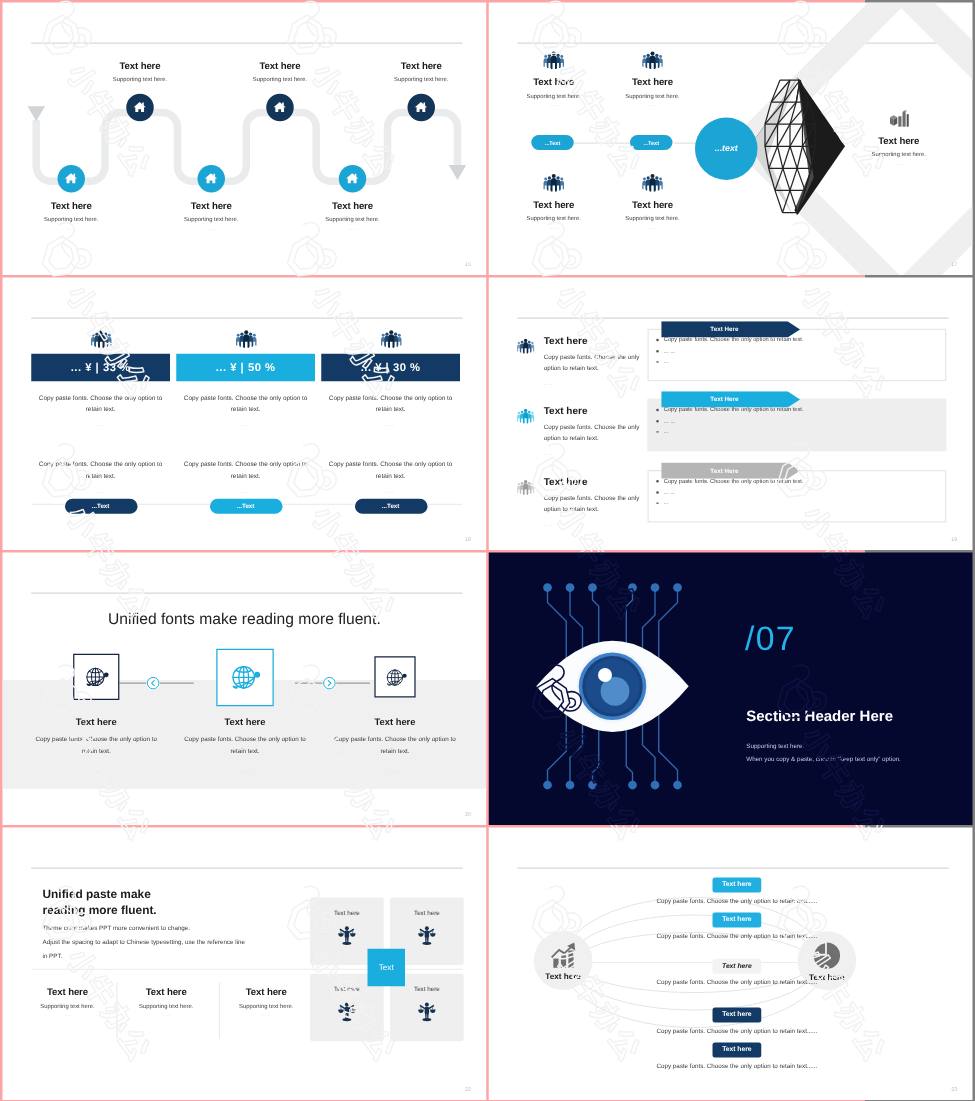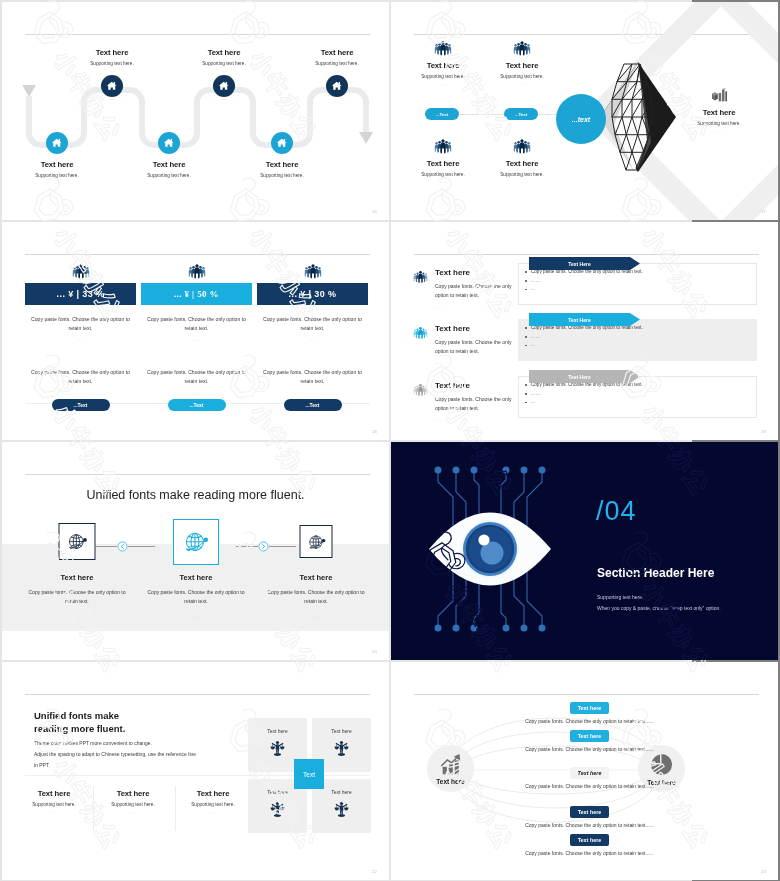--- a/index.html
+++ b/index.html
@@ -1,18 +1,18 @@
 <!DOCTYPE html>
 <html><head>
 <meta charset="utf-8">
 <style>
   html,body{margin:0;padding:0;}
   body{width:780px;height:881px;overflow:hidden;background:#7f7f7f;
        font-family:"Liberation Sans",sans-serif;-webkit-font-smoothing:antialiased;}
-  #page{position:relative;width:692px;height:881px;background:#e5e5e5;}
+  #page{position:relative;width:692px;height:881px;background:#fca5a5;}
   .slide{position:absolute;width:387px;height:218px;background:#fff;overflow:hidden;}
   .c0{left:2px;} .c1{left:391px;}
   .r0{top:2px;} .r1{top:222px;} .r2{top:442px;} .r3{top:662px;}
   .hr{position:absolute;height:1px;background:#d5d7da;}
   .pg{position:absolute;right:12px;bottom:6px;font-size:4.2px;color:#b9bcc0;letter-spacing:.2px;}
   .t1{font-weight:bold;color:#1b1b1b;}
   .t2{color:#3a3a3a;}
   .tiny{color:#cfd2d6;}
   svg.wm{position:absolute;left:0;top:0;pointer-events:none;z-index:50;}
   .wmclip{position:absolute;left:0;top:0;width:387px;height:218px;overflow:hidden;pointer-events:none;z-index:3;}
@@ -397,21 +397,21 @@
             <circle cx="51.5" cy="17.5" r="3.9" fill="#4d7aa5"></circle>
             <path d="M45.7 45.0 V27.8 A5.8 5.8 0 0 1 51.5 22.0 A5.8 5.8 0 0 1 57.3 27.8 V45.0 H53.9 V34.6 H49.1 V45.0 Z" fill="#4d7aa5"></path>
             <circle cx="18.5" cy="14.5" r="4.4" fill="#1d4871"></circle>
             <path d="M12.1 48.0 V25.4 A6.4 6.4 0 0 1 18.5 19.0 A6.4 6.4 0 0 1 24.9 25.4 V48.0 H21.2 V35.0 H15.8 V48.0 Z" fill="#1d4871"></path>
             <circle cx="41.5" cy="14.5" r="4.4" fill="#1d4871"></circle>
             <path d="M35.1 48.0 V25.4 A6.4 6.4 0 0 1 41.5 19.0 A6.4 6.4 0 0 1 47.9 25.4 V48.0 H44.2 V35.0 H38.8 V48.0 Z" fill="#1d4871"></path>
             <circle cx="30" cy="9.5" r="5.4" fill="#0c2742"></circle>
             <path d="M22.2 51.0 V22.3 A7.8 7.8 0 0 1 30.0 14.5 A7.8 7.8 0 0 1 37.8 22.3 V51.0 H33.3 V34.6 H26.7 V51.0 Z" fill="#0c2742"></path>
           </svg>
         </div>
-    <div class="p3bar" style="background:#1aaede;font-family:Liberation Serif, serif;">...  ¥  |  50 %</div>
+    <div class="p3bar" style="background:#1aaede;">...  ¥  |  50 %</div>
     <div class="p3body t2">Copy paste fonts. Choose the only option to retain text.</div>
     <div class="p3tiny tiny">... ...</div>
     <div class="p3body2 t2">Copy paste fonts. Choose the only option to retain text.</div>
     <div class="p3tiny tiny">... ...</div>
     <div class="p3btn" style="background:#1aaede;">...Text</div>
   </div>
   <div class="p3col" style="left:255px;">
     <div class="p3ic">
           <svg viewBox="0 0 60 52" width="18" height="15.6">
             <circle cx="8.5" cy="17.5" r="3.9" fill="#4d7aa5"></circle>
@@ -644,21 +644,21 @@
         <path d="M151 186 V174 L136 159 V118" fill="none" stroke="#3066a8" stroke-width="1.1"></path>
         <circle cx="151" cy="186" r="3.5" fill="#2f6fb5"></circle>
         <path d="M38 107 Q99 34 160 107 Q99 180 38 107 Z" fill="#fbfcfe"></path>
         <circle cx="99" cy="107" r="29" fill="#f2f6fc"></circle>
         <circle cx="99" cy="107" r="27" fill="#3f7fc6"></circle>
         <circle cx="99" cy="107" r="24.2" fill="#17427c"></circle>
         <circle cx="99" cy="107" r="21.8" fill="#1b4b8b"></circle>
         <circle cx="101" cy="111" r="11.5" fill="#5691cf" opacity="0.92"></circle>
         <circle cx="93" cy="98" r="5.6" fill="#ffffff"></circle>
       </svg>
-  <div class="s6num">/04</div>
+  <div class="s6num">/07</div>
   <div class="s6head">Section Header Here</div>
   <div class="s6sub">Supporting text here.</div>
   <div class="s6sub2">When you copy &amp; paste, choose “keep text only” option.</div>
 
 <div class="wmclip">
         <svg width="780" height="881">
           <defs>
             <g id="wmtile">
               <g transform="rotate(57)">
                 <g transform="translate(-41,-8) rotate(-57)" stroke-width="1.2">
@@ -726,21 +726,21 @@
             <use href="#wmtile" x="444" y="943"></use>
             <use href="#wmtile" x="640" y="943"></use>
             <use href="#wmtile" x="836" y="943"></use>
           </g>
         </svg>
       </div>
 </div>
 
 <div class="slide c0 r3">
   <div class="hr" style="left:23px;top:32px;width:345px;"></div>
-  <div class="q7t1 t1">Unified fonts make</div>
+  <div class="q7t1 t1">Unified paste make</div>
   <div class="q7t2 t1">reading more fluent.</div>
   <div class="q7b q7b1 t2">Theme color makes PPT more convenient to change.</div>
   <div class="q7b q7b2 t2">Adjust the spacing to adapt to Chinese typesetting, use the reference line</div>
   <div class="q7b q7b3 t2">in PPT.</div>
   <div class="hr" style="left:23px;top:113px;width:345px;background:#efefef;"></div>
   <div class="vr" style="left:91px;top:124px;height:45px;"></div>
   <div class="vr" style="left:173px;top:124px;height:45px;"></div>
 
   <div class="q7bot" style="left:52px;">
     <div class="zn-ttl t1">Text here</div>

